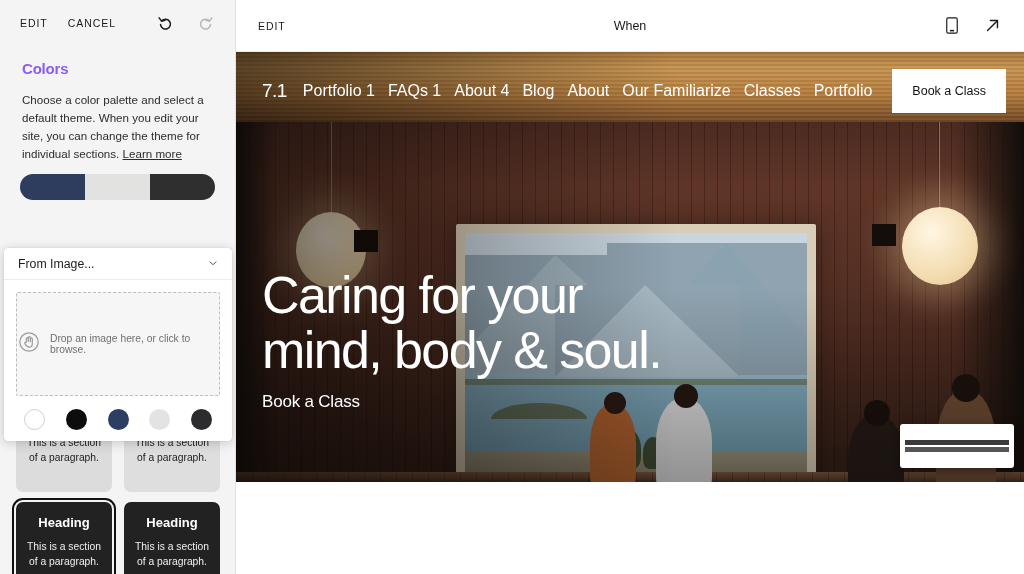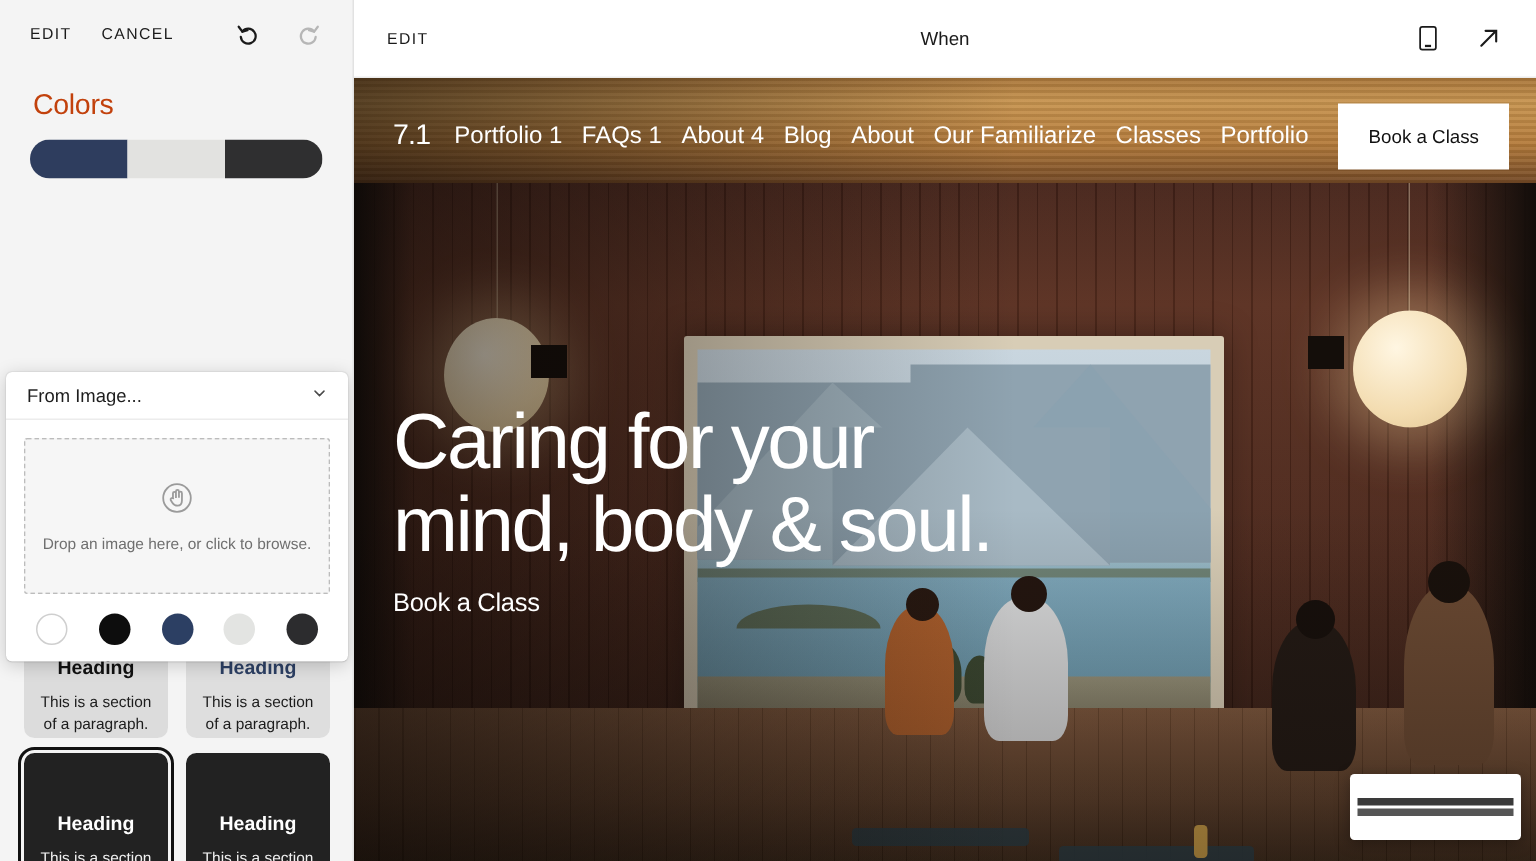--- a/index.html
+++ b/index.html
@@ -25,21 +25,21 @@
   }
   .tool-txt {
     font-size: 10.5px; letter-spacing: .09em; color: #1a1a1a;
     font-weight: 400; cursor: pointer;
   }
   .tool-spacer { flex: 1; }
   .hist-btn { width: 22px; height: 22px; display: flex; align-items: center; justify-content: center; cursor: pointer; }
   .hist-btn.disabled { opacity: .28; }
 
   .panel-title {
-    font-size: 19px; color: #c2410c; font-weight: 400;
+    font-size: 15px; color: #8b5cf6; font-weight: 700;
     padding: 14px 22px 0 22px; letter-spacing: -.2px;
   }
   .panel-desc {
     font-size: 11.6px; line-height: 1.55; color: #2c2c2c;
     padding: 14px 24px 0 22px;
   }
   .panel-desc a { color: #2c2c2c; text-decoration: underline; }
 
   .section-head {
     display: flex; align-items: baseline; justify-content: space-between;
@@ -64,41 +64,41 @@
   .fi-select {
     display: flex; align-items: center; justify-content: space-between;
     height: 32px; padding: 0 13px 0 14px;
     border-bottom: 1px solid #ececec; cursor: pointer;
   }
   .fi-select .fi-label { font-size: 12.3px; color: #1e1e1e; }
   .dropzone {
     margin: 12px 12px 0 12px; height: 104px;
     border: 1px dashed #bcbcbc; border-radius: 2px;
     background: #f6f6f6;
-    display: flex; flex-direction: column; align-items: center; justify-content: center;
+    display: flex; flex-direction: row; align-items: center; justify-content: center;
     gap: 9px; cursor: pointer;
   }
   .dropzone .dz-text { font-size: 10.3px; color: #6f6f6f; }
   .swatch-row {
     display: flex; align-items: center; justify-content: space-between;
     padding: 13px 20px 2px 20px;
   }
   .swatch { width: 21px; height: 21px; border-radius: 50%; cursor: pointer; }
   .swatch.ring { border: 1px solid #cfcfcf; }
 
   
   #theme-grid {
     position: absolute; left: 0; top: 398px; width: 236px;
     display: grid; grid-template-columns: 1fr 1fr; gap: 10px 12px;
     padding: 0 16px;
   }
   .theme-card {
     height: 94px; border-radius: 7px;
     display: flex; flex-direction: column; align-items: center;
-    justify-content: flex-end; padding: 13px 8px 0 8px; overflow: hidden;
+    justify-content: flex-start; padding: 13px 8px 0 8px; overflow: hidden;
     cursor: pointer;
   }
   .theme-card .th-head { font-size: 13px; font-weight: 700; margin-bottom: 10px; }
   .theme-card .th-para { font-size: 10.3px; line-height: 1.45; text-align: center; }
   .theme-card.selected { outline: 2px solid #111; outline-offset: 2px; }
 
   
   #preview { position: relative; width: 788px; height: 574px; background: #fff; }
   .preview-topbar {
     height: 52px; background: #fff; display: flex; align-items: center;
@@ -106,21 +106,21 @@
   }
   .pt-edit { font-size: 10.5px; letter-spacing: .09em; color: #1a1a1a; cursor: pointer; }
   .pt-title {
     position: absolute; left: 0; right: 0; text-align: center;
     font-size: 12.5px; color: #1a1a1a; pointer-events: none;
   }
   .pt-right { margin-left: auto; display: flex; align-items: center; gap: 20px; z-index: 2; }
   .pt-icon { width: 20px; height: 20px; display: flex; align-items: center; justify-content: center; cursor: pointer; }
 
   
-  #hero { position: relative; width: 788px; height: 522px; overflow: hidden; background: #0369a1; padding-left: 28px; }
+  #hero { position: relative; width: 788px; height: 430px; overflow: hidden; background: #0369a1; padding-left: 28px; }
   .hero-bg { position: absolute; inset: 0; }
   .wood-ceiling {
     position: absolute; left: 0; right: 0; top: 0; height: 72px;
     background:
       repeating-linear-gradient(to bottom, rgba(0,0,0,.07) 0 2px, rgba(255,255,255,.05) 2px 4px),
       linear-gradient(to bottom, #a9763a 0%, #c79450 22%, #b57c3c 60%, #6d4423 100%);
   }
   .wood-wall {
     position: absolute; left: 0; right: 0; top: 70px; bottom: 0;
     background:
@@ -254,20 +254,23 @@
       <div class="hist-btn disabled">
         <svg width="17" height="17" viewBox="0 0 24 24" fill="none" stroke="#1a1a1a" stroke-width="2.1" stroke-linecap="round">
           <path d="M17.5 8.5 A7 7 0 1 0 19 13.5"></path>
             <polyline points="21,4 17.5,8.6 12.7,7.3" fill="none"></polyline>
         </svg>
       </div>
     </div>
 
     <div class="panel-title">Colors</div>
 
+    <div class="panel-desc">
+      <span>Choose a color palette and select a default theme. When you edit your site, you can change the theme for individual sections. </span><a>Learn more</a>
+    </div>
 
 
     <div class="palette-bar" id="palette-bar">
         <span style="background: rgb(46, 61, 94);"></span>
         <span style="background: rgb(226, 226, 224);"></span>
         <span style="background: rgb(47, 47, 48);"></span>
       </div>
 
     <div id="from-image-popover">
       <div class="fi-select">

